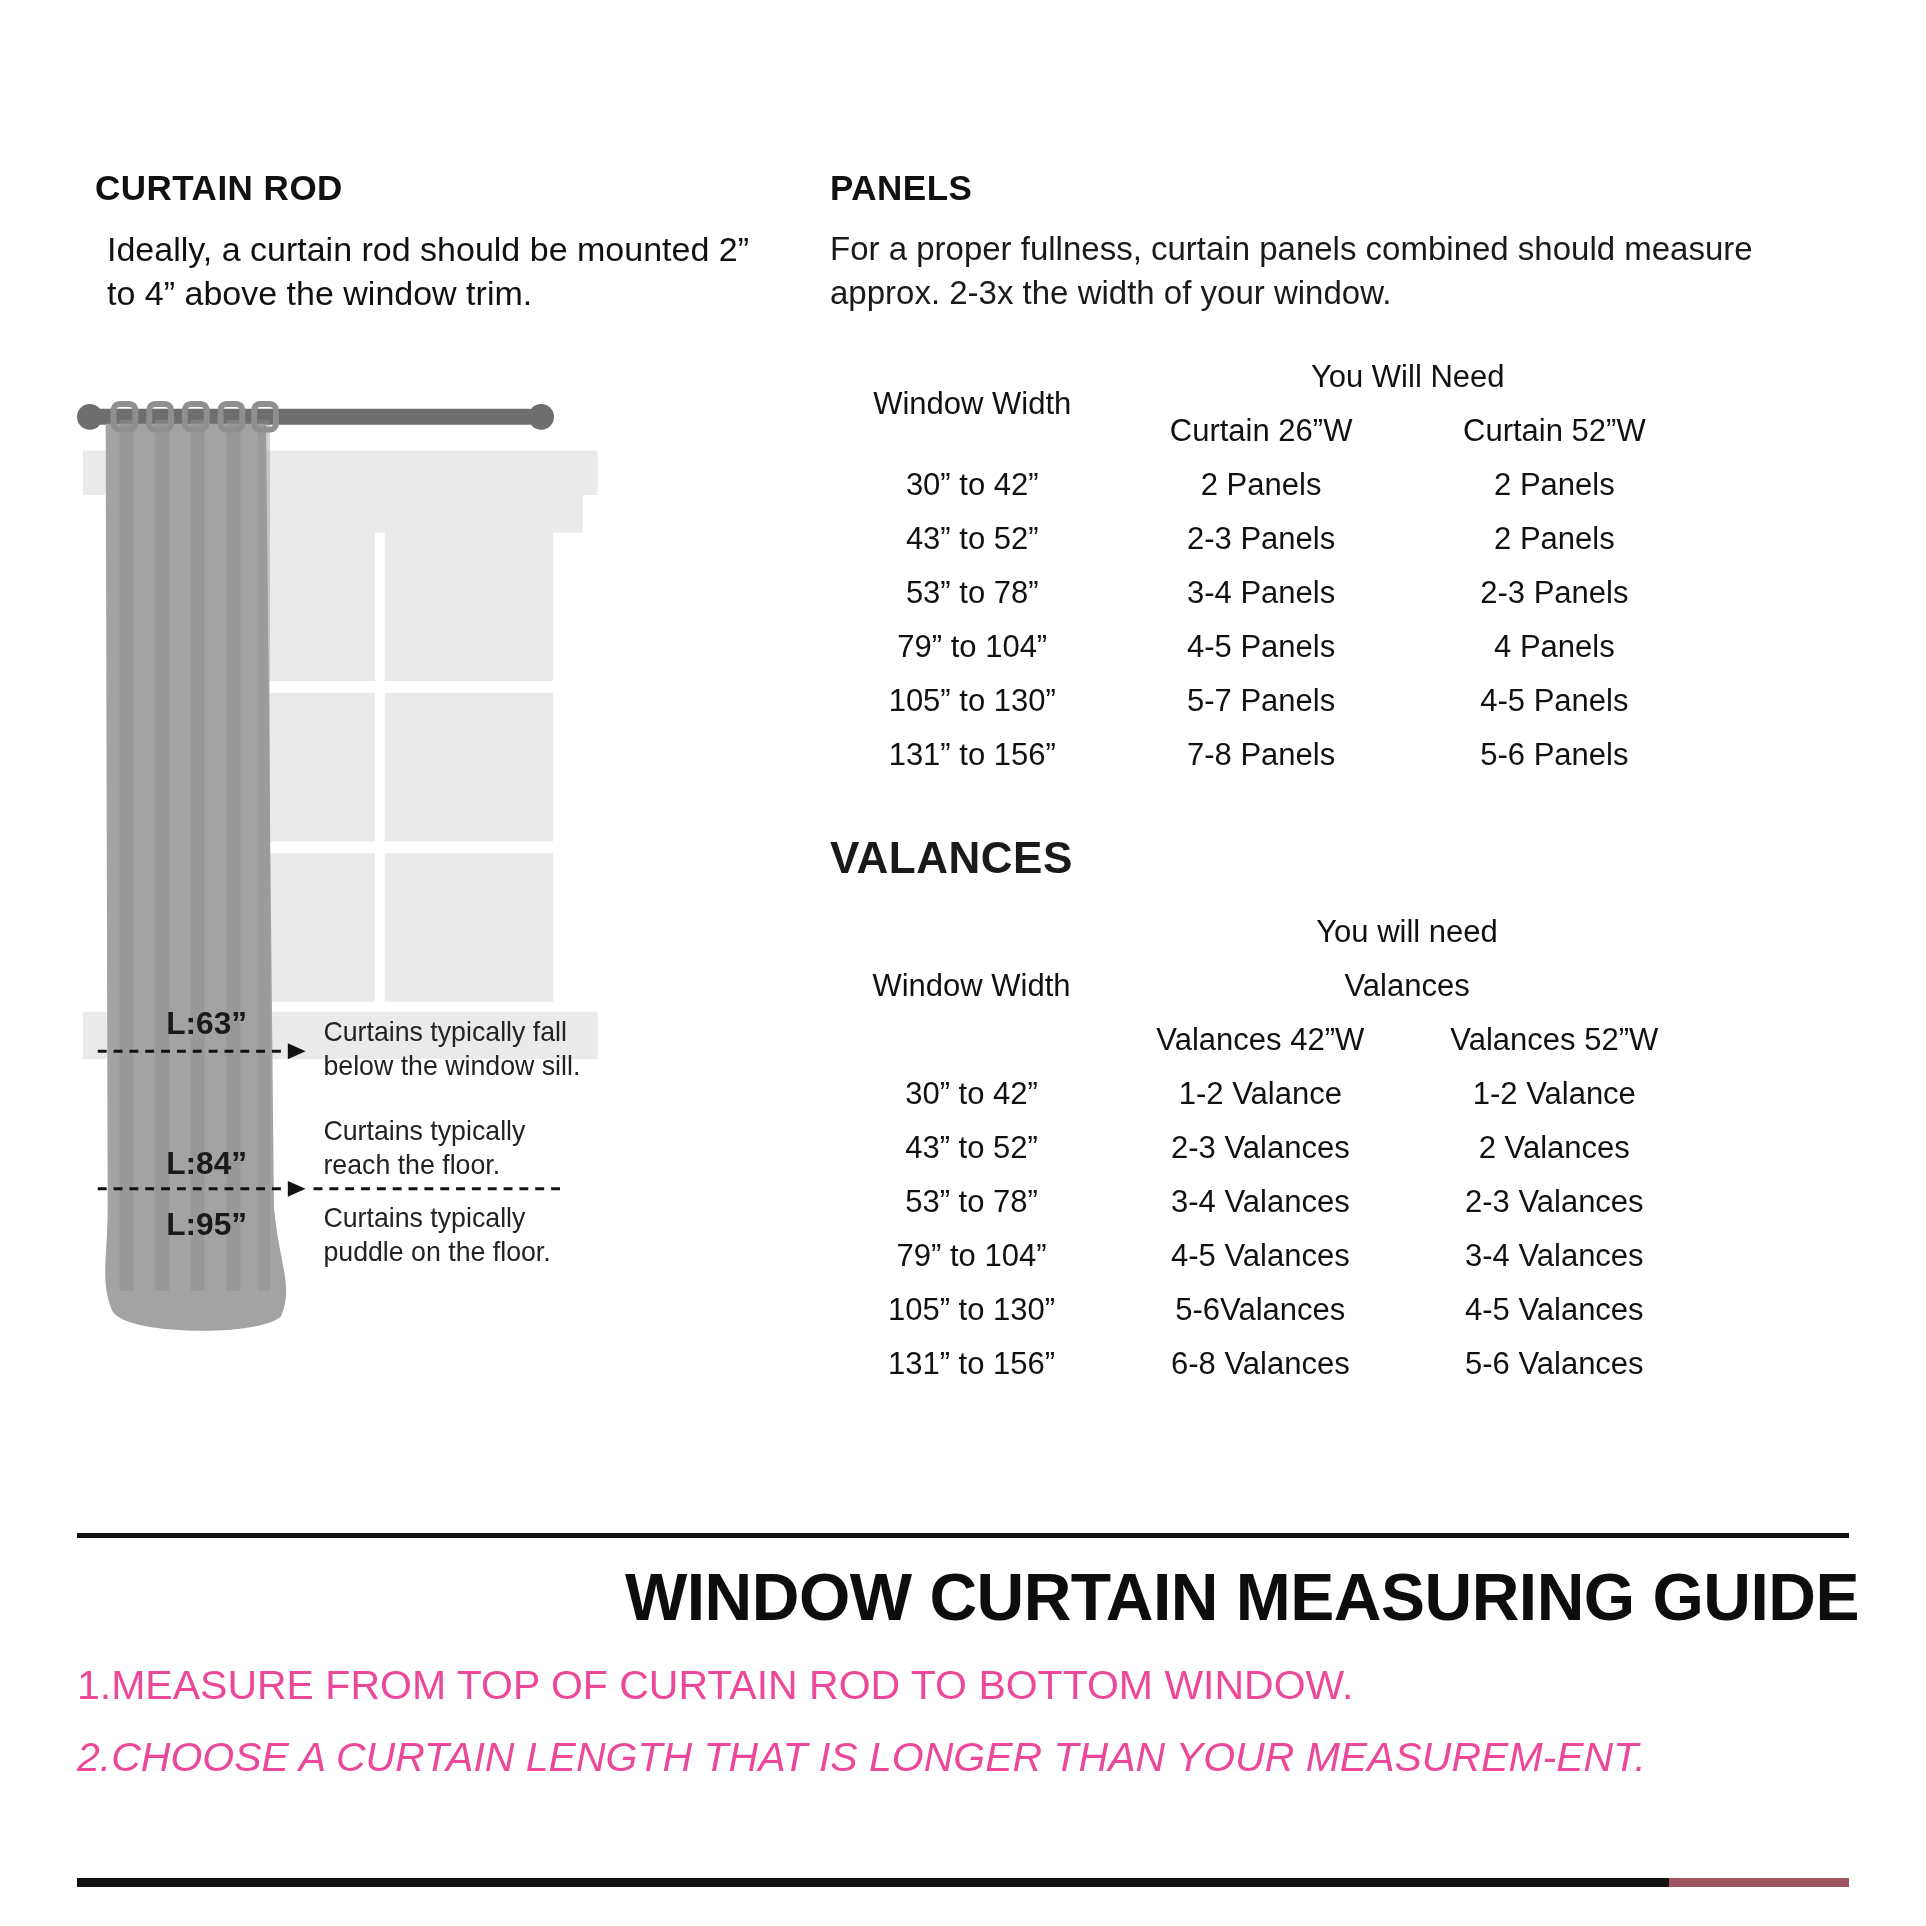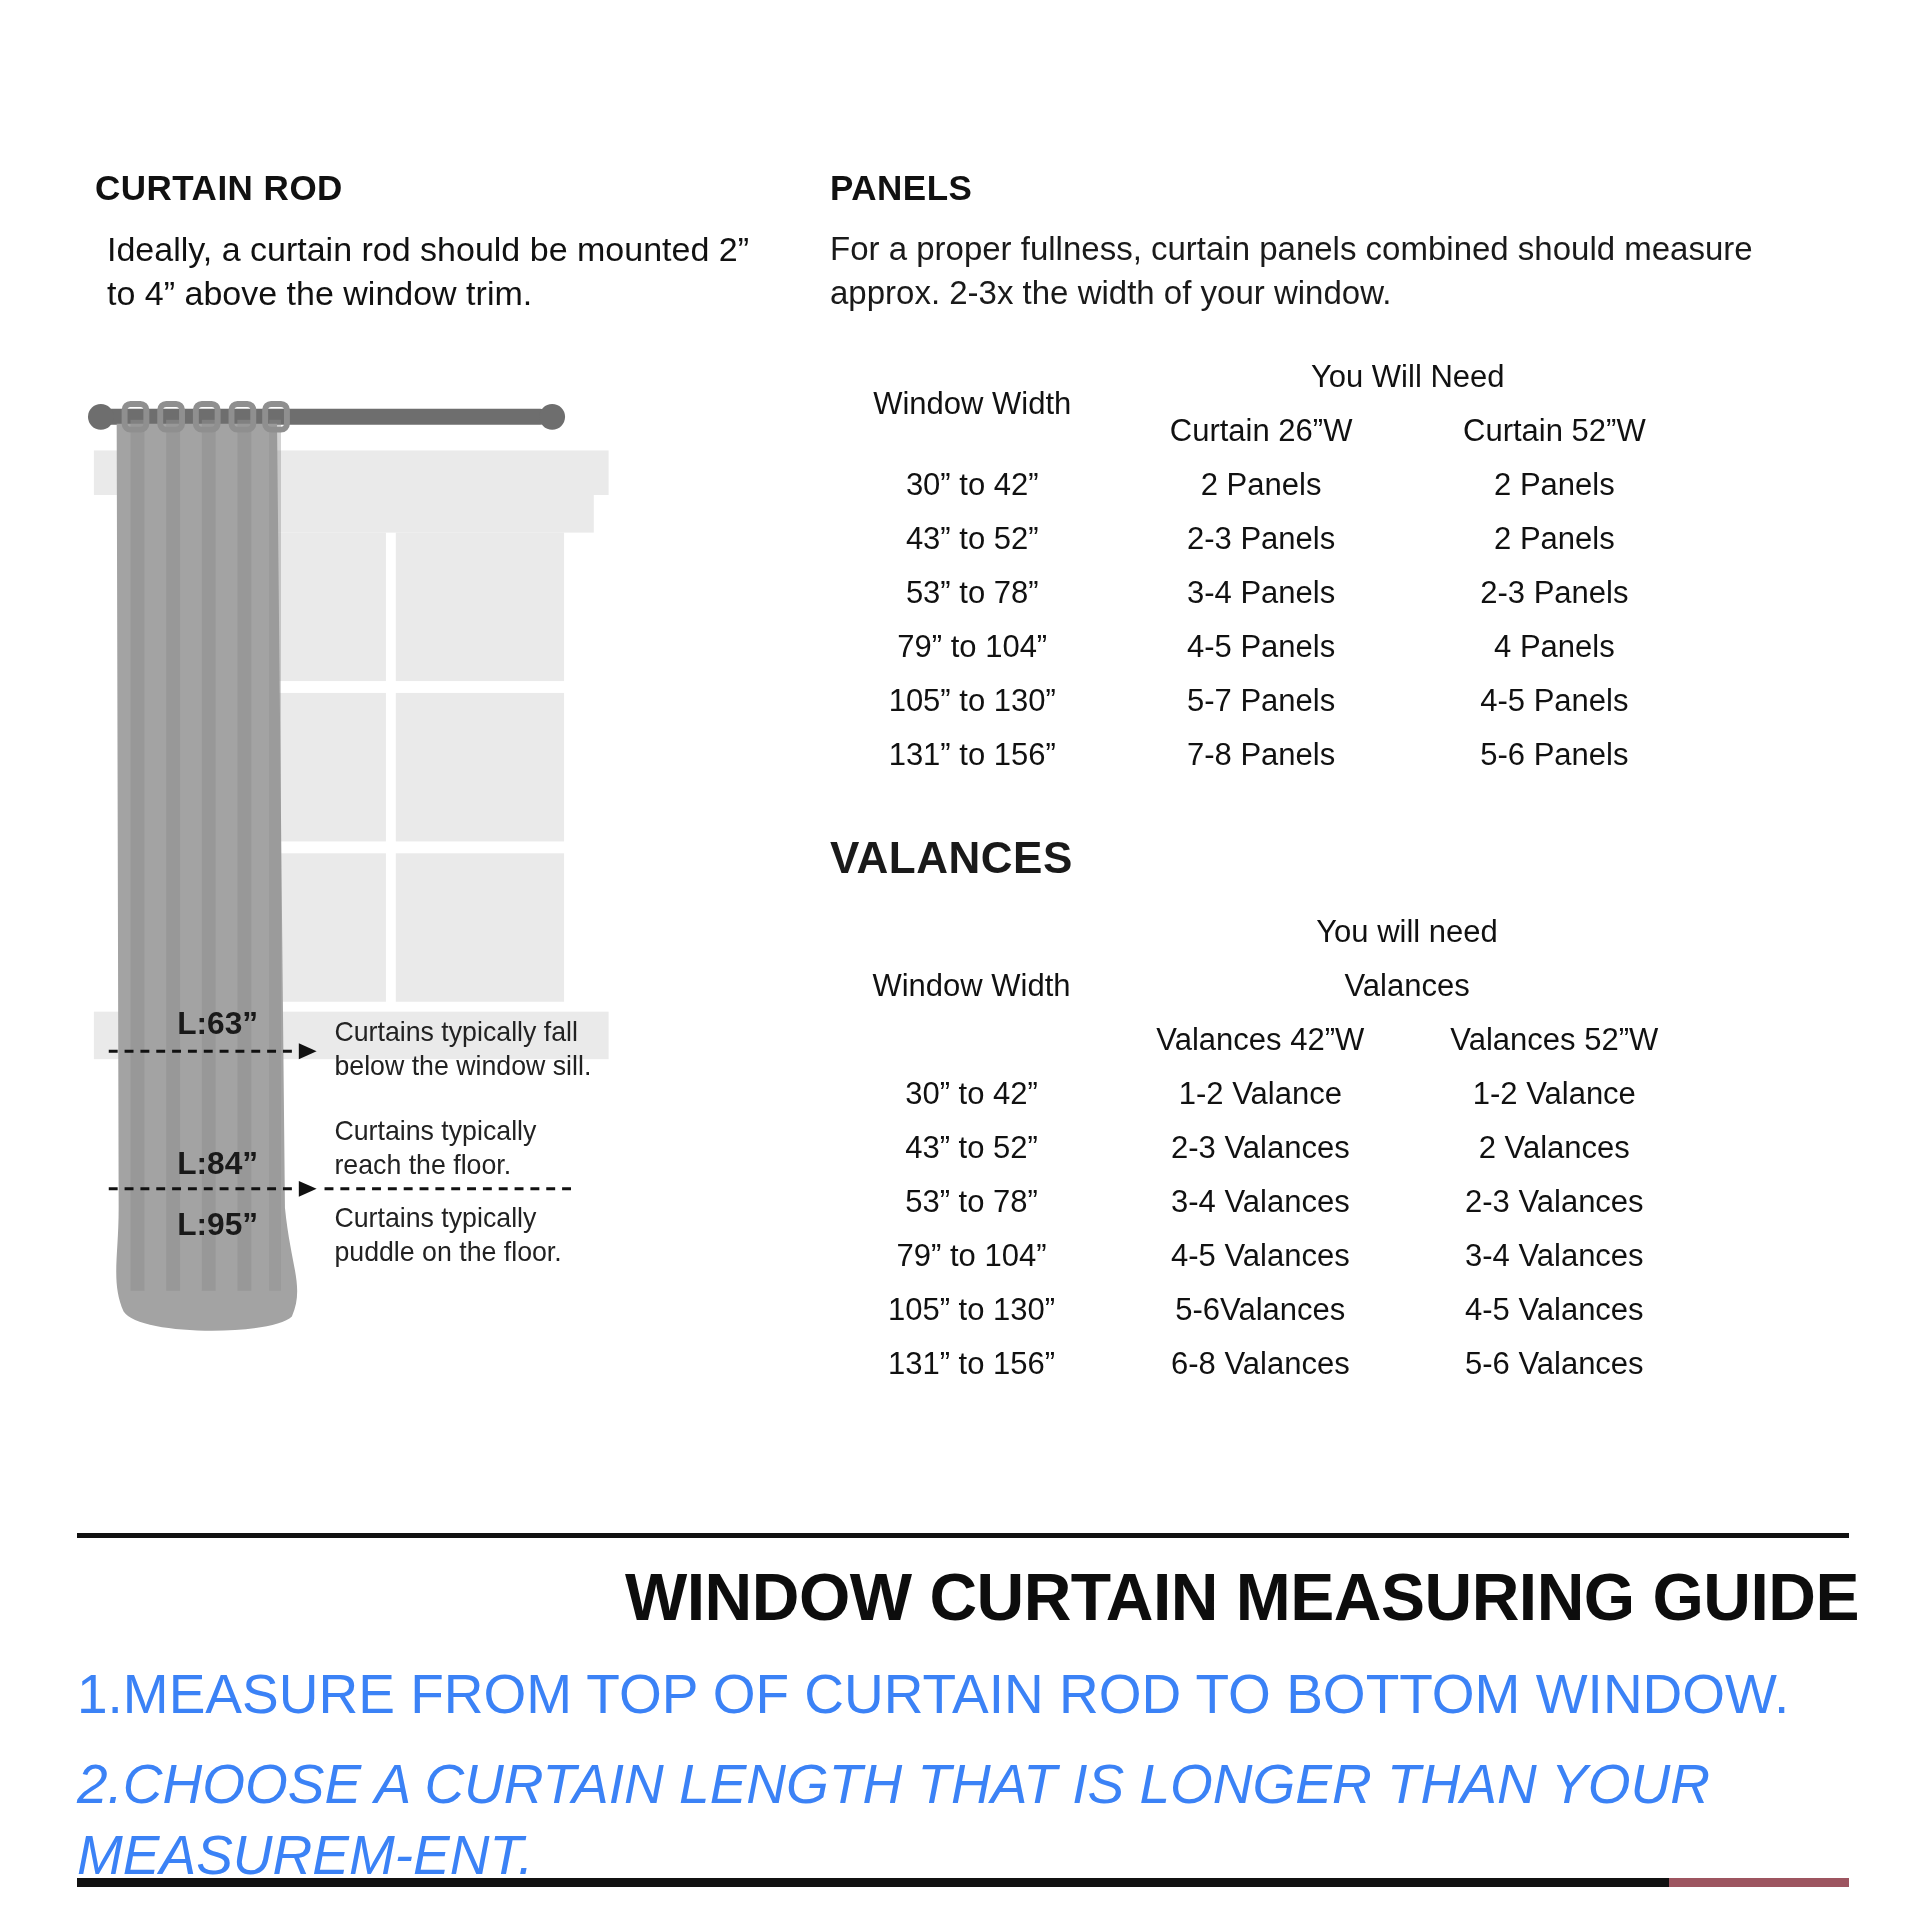--- a/index.html
+++ b/index.html
@@ -40,21 +40,21 @@
     font-size: 34px;
     line-height: 1.30;
     color: #111;
     margin: 12px;
     font-weight: 400;
   }
 
   
   .illus {
     position: absolute;
-    left: 79px;
+    left: 68px;
     top: 396px;
     width: 693px;
     height: 1069px;
   }
 
   
   .right-col {
     position: absolute;
     left: 830px;
     top: 168px;
@@ -109,24 +109,24 @@
   }
   .big-title {
     font-size: 66px;
     font-weight: bold;
     letter-spacing: -0.5px;
     margin: 26px 0 0 0;
     color: #0d0d0d;
     text-align: right;
   }
   .steps {
-    font-size: 55px;
+    font-size: 41px;
     line-height: 1.28;
     margin: 24px 0 0 0;
-    color: #3b82f6;
+    color: #ec4899;
   }
   .bottom-rule-bottom {
     position: absolute;
     left: 0;
     top: 345px;
     width: 1772px;
     height: 9px;
     background: #111;
   }
   .bottom-rule-accent {

